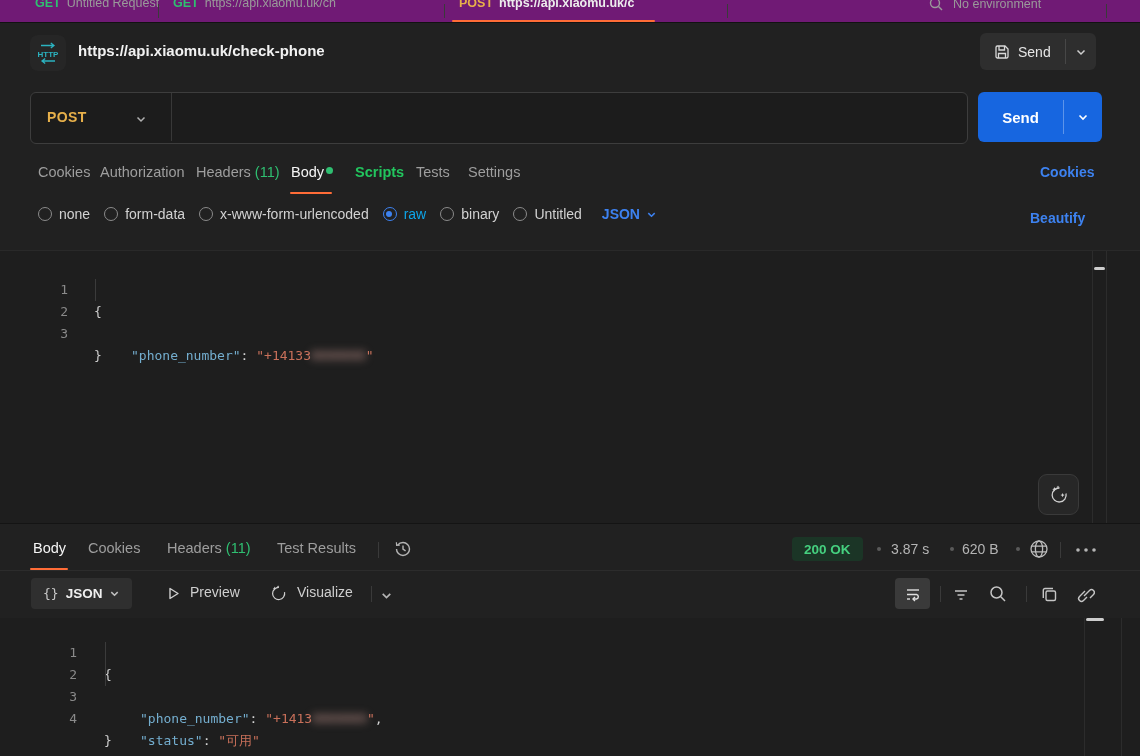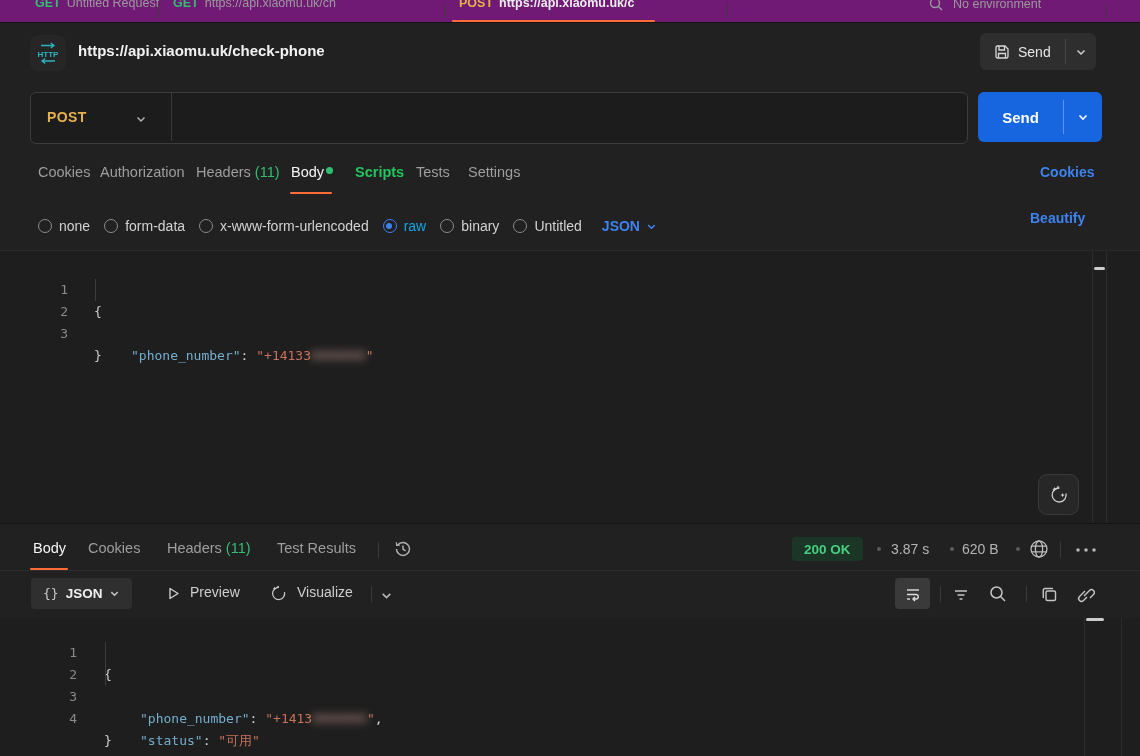--- a/index.html
+++ b/index.html
@@ -42,21 +42,21 @@
   
   .rtab{position:absolute;top:164px;font-size:14.5px;color:#9e9e9e;cursor:pointer;white-space:nowrap}
   .rtab .cnt{color:#2fbf71}
   .rtab.active{color:#f5f5f5}
   .rtab.bright{color:#22c55e;font-weight:600}
   .body-dot{position:absolute;left:326px;top:167px;width:7px;height:7px;border-radius:50%;background:#2fbf71}
   .rtab-underline{position:absolute;left:290px;top:192px;width:42px;height:2px;background:#ff6c37;border-radius:1px}
   .cookies-link{position:absolute;left:1040px;top:164px;font-size:14px;font-weight:600;color:#3d82f0;cursor:pointer}
 
   
-  .radio-row{position:absolute;left:38px;top:206px;height:28px;display:flex;align-items:flex-end;gap:14px}
+  .radio-row{position:absolute;left:38px;top:206px;height:28px;display:flex;align-items:flex-start;gap:14px}
   .radio-item{display:flex;align-items:center;gap:7px;cursor:pointer}
   .radio{width:14px;height:14px;border-radius:50%;border:1.5px solid #8a8a8a;box-sizing:border-box;position:relative}
   .radio.sel{border-color:#3d82f0}
   .radio.sel::after{content:"";position:absolute;left:2.5px;top:2.5px;width:6px;height:6px;border-radius:50%;background:#3d82f0}
   .radio-label{font-size:14px;color:#d2d2d2}
   .fmt-select{display:flex;align-items:center;gap:6px;margin-left:6px;cursor:pointer}
   .fmt-label{font-size:14px;font-weight:700;color:#3d82f0}
   .beautify-link{position:absolute;left:1030px;top:210px;font-size:14px;font-weight:600;color:#3d82f0;cursor:pointer}
 
   

